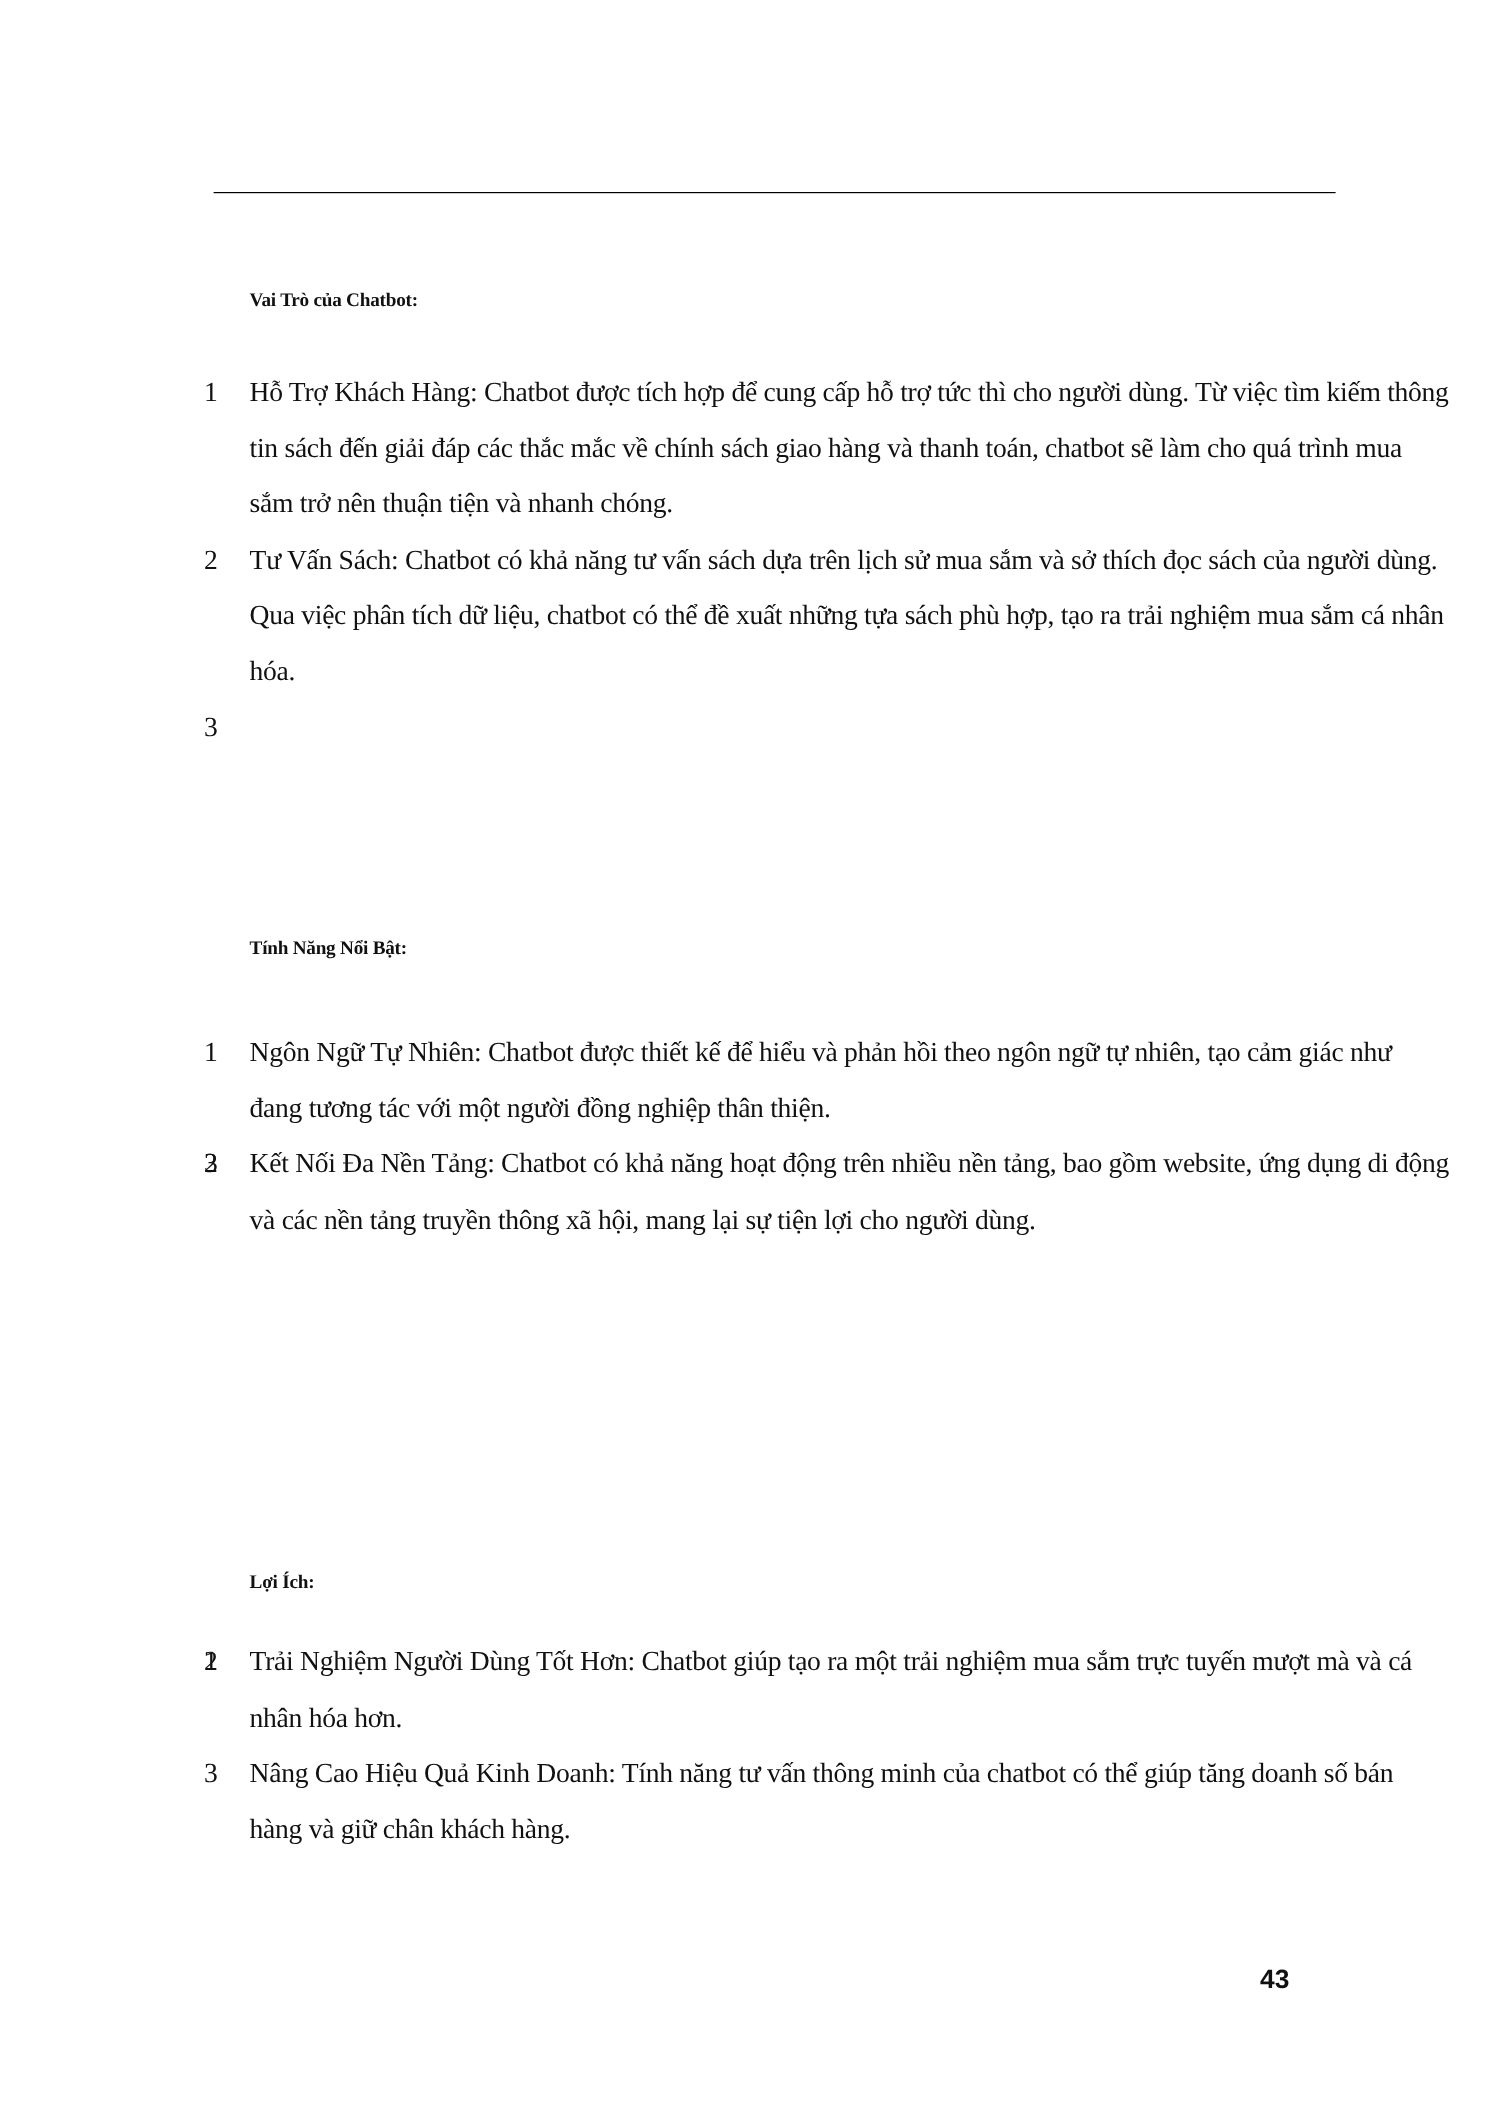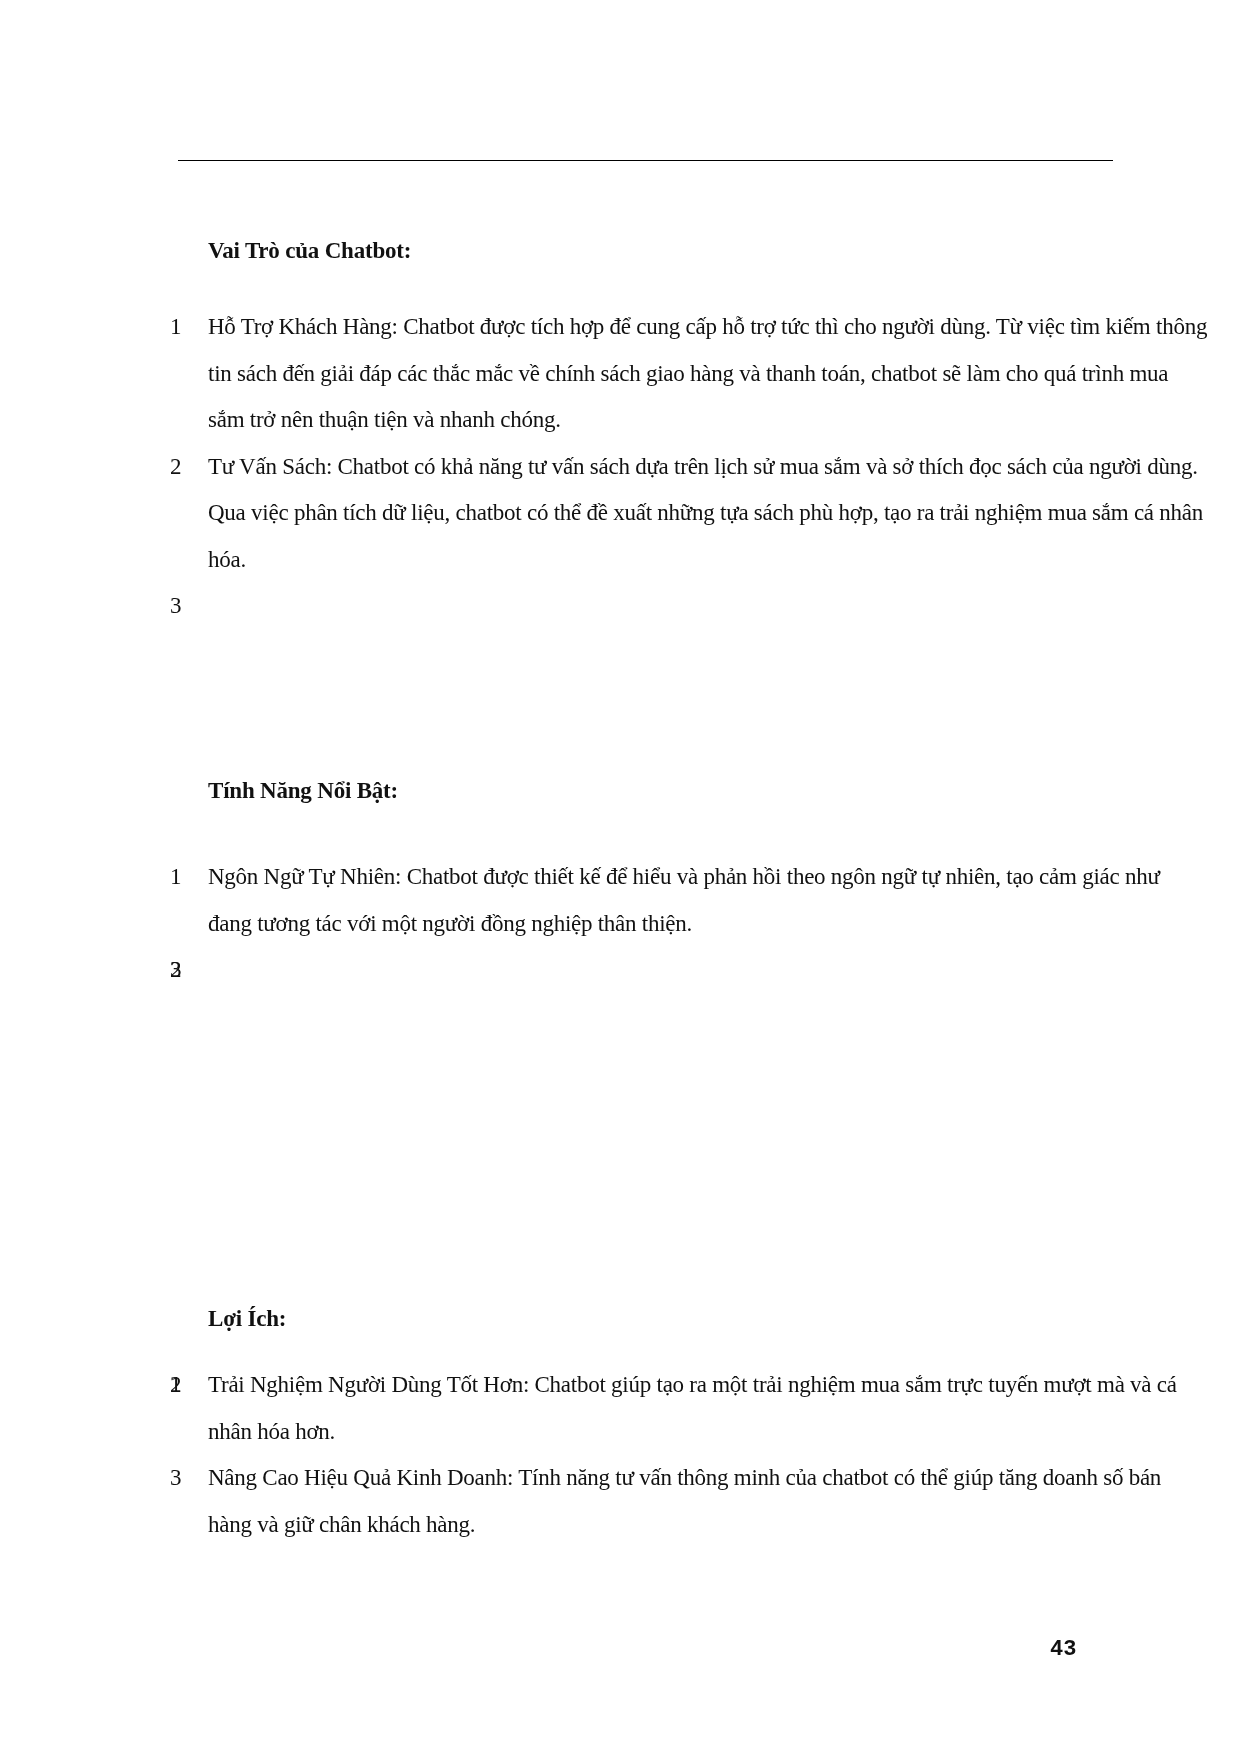--- a/index.html
+++ b/index.html
@@ -20,21 +20,21 @@
       left: 178px;
       top: 160px;
       width: 935px;
       height: 0;
       border-top: 1.5px solid #000000;
     }
     .section-heading {
       position: absolute;
       left: 208px;
       font-weight: bold;
-      font-size: 23px;
+      font-size: 16px;
       line-height: 30px;
       margin: 0;
       letter-spacing: -0.2px;
     }
     .list {
       position: absolute;
       left: 170px;
       width: 1030px;
       margin: 0;
       padding: 0;
@@ -51,21 +51,21 @@
       position: absolute;
       left: 0;
       top: 0;
       width: 20px;
       text-align: left;
     }
     .page-number {
       position: absolute;
       left: 1050px;
       top: 1637px;
-      font-family: Liberation Mono, monospace;
+      font-family: Liberation Sans, sans-serif;
       font-weight: bold;
       font-size: 22px;
       line-height: 26px;
     }
   </style>
 </head>
 <body>
 
 <div class="header-rule"></div>
 
@@ -88,20 +88,21 @@
 <ol class="list" style="top:854px;">
   <li class="list-item" style="width:1000px;">
     <span class="num">1</span>
     <span>Ngôn Ngữ Tự Nhiên: Chatbot được thiết kế để hiểu và phản hồi theo ngôn ngữ tự nhiên, tạo cảm giác như đang tương tác với một người đồng nghiệp thân thiện.</span>
   </li>
   <li class="list-item" style="width:1000px;">
     <span class="num">2</span>
   </li>
   <li class="list-item" style="width:1000px;">
     <span class="num">3</span>
+    <span>Kết Nối Đa Nền Tảng: Chatbot có khả năng hoạt động trên nhiều nền tảng, bao gồm website, ứng dụng di động và các nền tảng truyền thông xã hội, mang lại sự tiện lợi cho người dùng.</span>
   </li>
 </ol>
 
 <h2 class="section-heading" style="top:1304px;">Lợi Ích:</h2>
 <ol class="list" style="top:1362px;">
   <li class="list-item" style="width:1000px;">
     <span class="num">1</span>
   </li>
   <li class="list-item" style="width:1000px;">
     <span class="num">2</span>

